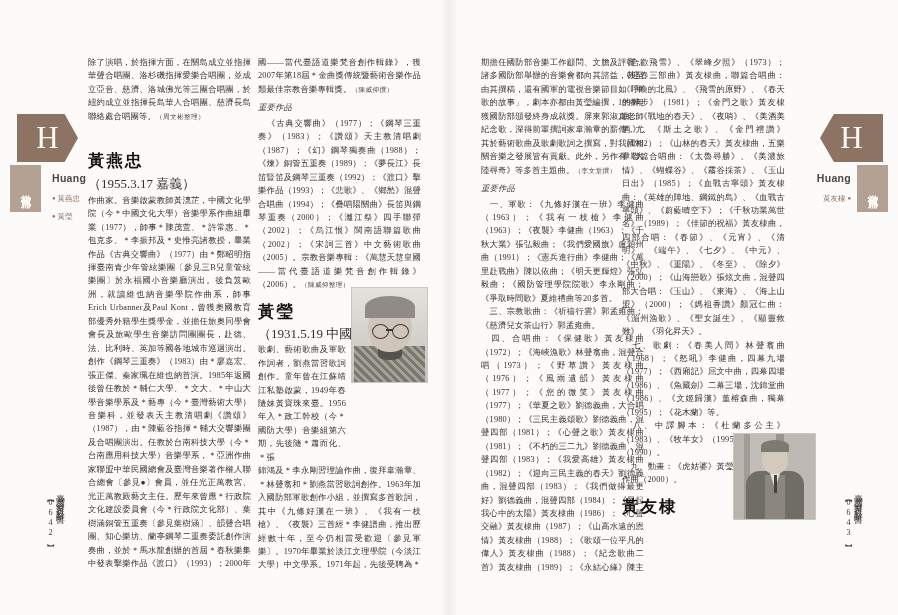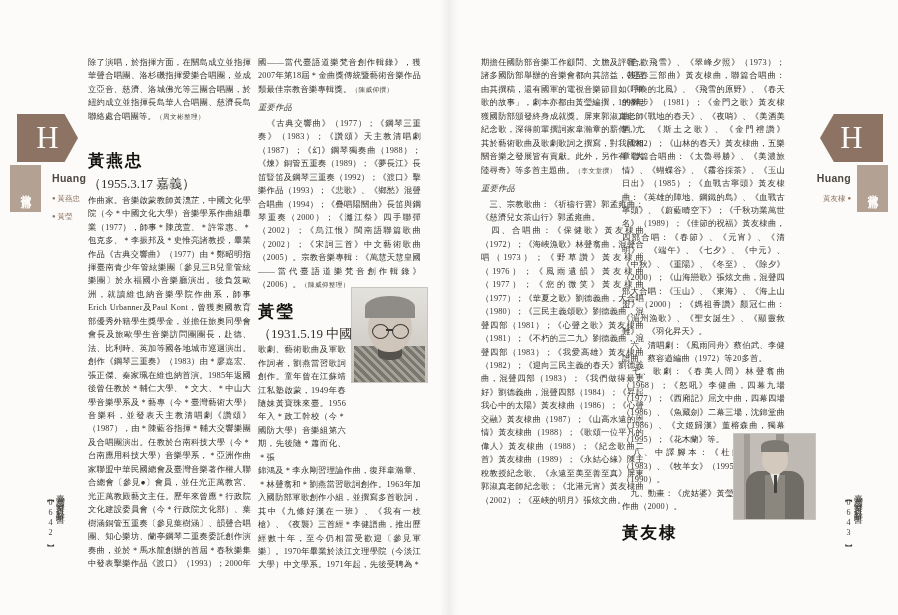--- a/index.html
+++ b/index.html
@@ -97,28 +97,28 @@
   <p><span>　《古典交響曲》（1977）；《鋼琴三重奏》（1983）；《讚頌》天主教清唱劇（1987）；《幻》鋼琴獨奏曲（1988）；《煉》銅管五重奏（1989）；《夢長江》長笛豎笛及鋼琴三重奏（1992）；《渡口》擊樂作品（1993）；《悲歌》、《鄉愁》混聲合唱曲（1994）；《疊唱陽關曲》長笛與鋼琴重奏（2000）；《灕江祭》四手聯彈（2002）；《烏江恨》閩南語聯篇歌曲（2002）；《宋詞三首》中文藝術歌曲（2005）。宗教音樂專輯：《萬慧天慧皇國——當代臺語道樂梵音創作輯錄》（2006）。</span><span class="credit">（陳威仰整理）</span></p>
   <p class="entry-h">黃瑩</p>
   <p class="birth">（1931.5.19 中國上海）</p>
   <p class="narrow">歌劇、藝術歌曲及軍歌作詞者，劉燕當習歌詞創作。童年曾在江蘇靖江私塾啟蒙，1949年春隨妹黃寶珠來臺。1956年入＊政工幹校（今＊國防大學）音樂組第六期，先後隨＊蕭而化、＊張</p>
   <p>錦鴻及＊李永剛習理論作曲，復拜韋瀚章、＊林聲翕和＊劉燕當習歌詞創作。1963年加入國防部軍歌創作小組，並撰寫多首歌詞，其中《九條好漢在一班》、《我有一枝槍》、《夜襲》三首經＊李健譜曲，推出歷經數十年，至今仍相當受歡迎〔參見軍樂〕。1970年畢業於淡江文理學院（今淡江大學）中文學系。1971年起，先後受聘為＊藝專（今＊臺灣藝術大學）、中國文化學院（今＊中國文化大學）、世界新聞專科學校（今世新大學）之講師、副教授。另曾擔任＊警廣音樂製作、＊華視節目編審及製作、＊中華民國音樂學會理事、香港詞曲作家協會會員及上海歌劇研究會會員。先後獲得國防部新文藝獎（1965）、中國文化協會文藝獎章（1980）及臺灣省中興文藝獎（1983），尤其長</p>
 </div>
 
 <div class="col" id="colC">
   <p><span>期擔任國防部音樂工作顧問、文膽及評審，諸多國防部舉辦的音樂會都向其諮益，甚至由其撰稿，還有國軍的電視音樂節目如「軍歌的故事」，劇本亦都由黃瑩編撰，1998年獲國防部頒發終身成就獎。屏東郭淑真老師紀念歌，深得前輩撰詞家韋瀚章的薪傳，尤其於藝術歌曲及歌劇歌詞之撰寫，對我國相關音樂之發展皆有貢獻。此外，另作有《大陸尋奇》等多首主題曲。</span><span class="credit">（李文堂撰）</span></p>
   <p class="works-label">重要作品</p>
+  <p>　一、軍歌：《九條好漢在一班》李健曲（1963）；《我有一枝槍》李健曲（1963）；《夜襲》李健曲（1963）；《千秋大業》張弘毅曲；《我們愛國旗》盧穎州曲（1991）；《憲兵進行曲》李健曲；《萬里赴戰曲》陳以依曲；《明天更輝煌》張弘毅曲；《國防管理學院院歌》李永剛曲；《爭取時間歌》夏維禮曲等20多首。</p>
   <p>　三、宗教歌曲：《祈禱行雲》郭孟雍曲；《慈濟兒女茶山行》郭孟雍曲。</p>
   <p>　四、合唱曲：《保健歌》黃友棣曲（1972）；《海峽漁歌》林聲翕曲，混聲合唱（1973）；《野草讚》黃友棣曲（1976）；《風雨遺韻》黃友棣曲（1977）；《您的微笑》黃友棣曲（1977）；《華夏之歌》劉德義曲，大合唱（1980）；《三民主義頌歌》劉德義曲，混聲四部（1981）；《心聲之歌》黃友棣曲（1981）；《不朽的三二九》劉德義曲，混聲四部（1983）；《我愛高雄》黃友棣曲（1982）；《迎向三民主義的春天》劉德義曲，混聲四部（1983）；《我們做得最更好》劉德義曲，混聲四部（1984）；《昇起我心中的太陽》黃友棣曲（1986）；《心聲交融》黃友棣曲（1987）；《山高水遠的恩情》黃友棣曲（1988）；《歌頌一位平凡的偉人》黃友棣曲（1988）；《紀念歌曲二首》黃友棣曲（1989）；《永結心緣》陳主稅教授紀念歌、《永遠至美至善至真》屏東郭淑真老師紀念歌；《北港元宵》黃友棣曲（2002）；《巫峽的明月》張炫文曲。</p>
 
 </div>
 
 <div class="col" id="colD">
   <p>《合歡飛雪》、《翠峰夕照》（1973）；《迎春三部曲》黃友棣曲，聯篇合唱曲：《呼喚的北風》、《飛雪的原野》、《春天的腳步》（1981）；《金門之歌》黃友棣曲：《戰地的春天》、《夜哨》、《美酒美酒》、《斯土之歌》、《金門禮讚》（1982）；《山林的春天》黃友棣曲，五樂章聯篇合唱曲：《太魯尋勝》、《美濃旅情》、《蝴蝶谷》、《霧谷採茶》、《玉山日出》（1985）；《血戰古寧頭》黃友棣曲：《英雄的陣地、鋼鐵的島》、《血戰古寧頭》、《蔚藍晴空下》；《千秋功業萬世名》（1989）；《佳節的祝福》黃友棣曲，四部合唱：《春節》、《元宵》、《清明》、《端午》、《七夕》、《中元》、《中秋》、《重陽》、《冬至》、《除夕》（2000）；《山海戀歌》張炫文曲，混聲四部大合唱：《玉山》、《東海》、《海上山盟》（2000）；《媽祖香讚》顏冠仁曲：《湄州漁歌》、《聖女誕生》、《顯靈救難》、《羽化昇天》。</p>
-  <p>　六、清唱劇：《風雨同舟》蔡伯武、李健譜曲、蔡容遒編曲（1972）等20多首。</p>
   <p>　七、歌劇：《春美人間》林聲翕曲（1968）；《怒吼》李健曲，四幕九場（1977）；《西廂記》屈文中曲，四幕四場（1986）、《魚藏劍》二幕三場，沈錦堂曲（1986）、《文姬歸漢》董榕森曲，獨幕（1995）；《花木蘭》等。</p>
   <p>　八、中譯腳本：《杜蘭多公主》（1983）、《牧羊女》（1995）及《魔笛》（1990）。</p>
   <p>　九、動畫：《虎姑婆》黃瑩、李哲藝作詞作曲（2000）。</p>
   <p class="entry-h">黃友棣</p>
 
 </div>
 
 <div class="photo" id="photo-ying">
   <div class="bg"></div>
   <div class="torso"></div>

